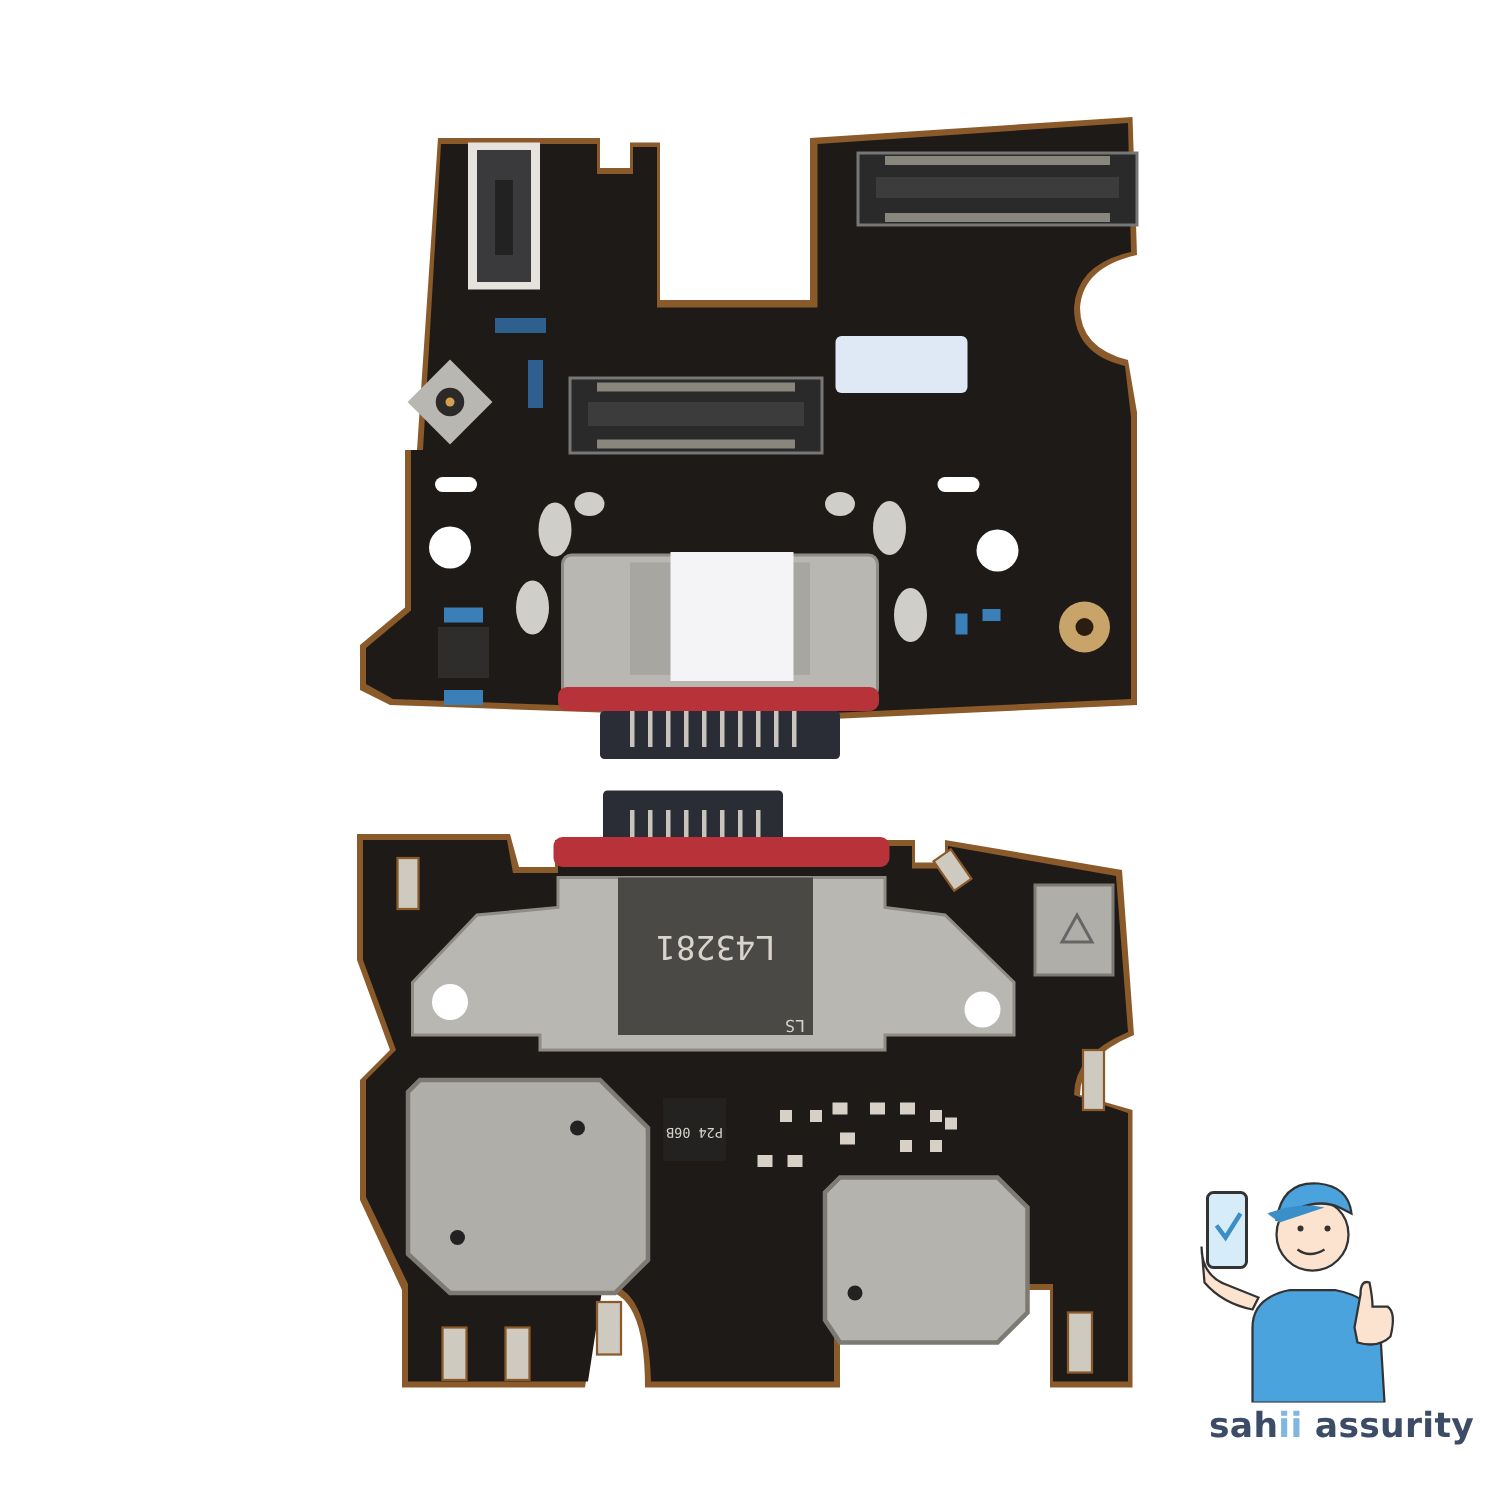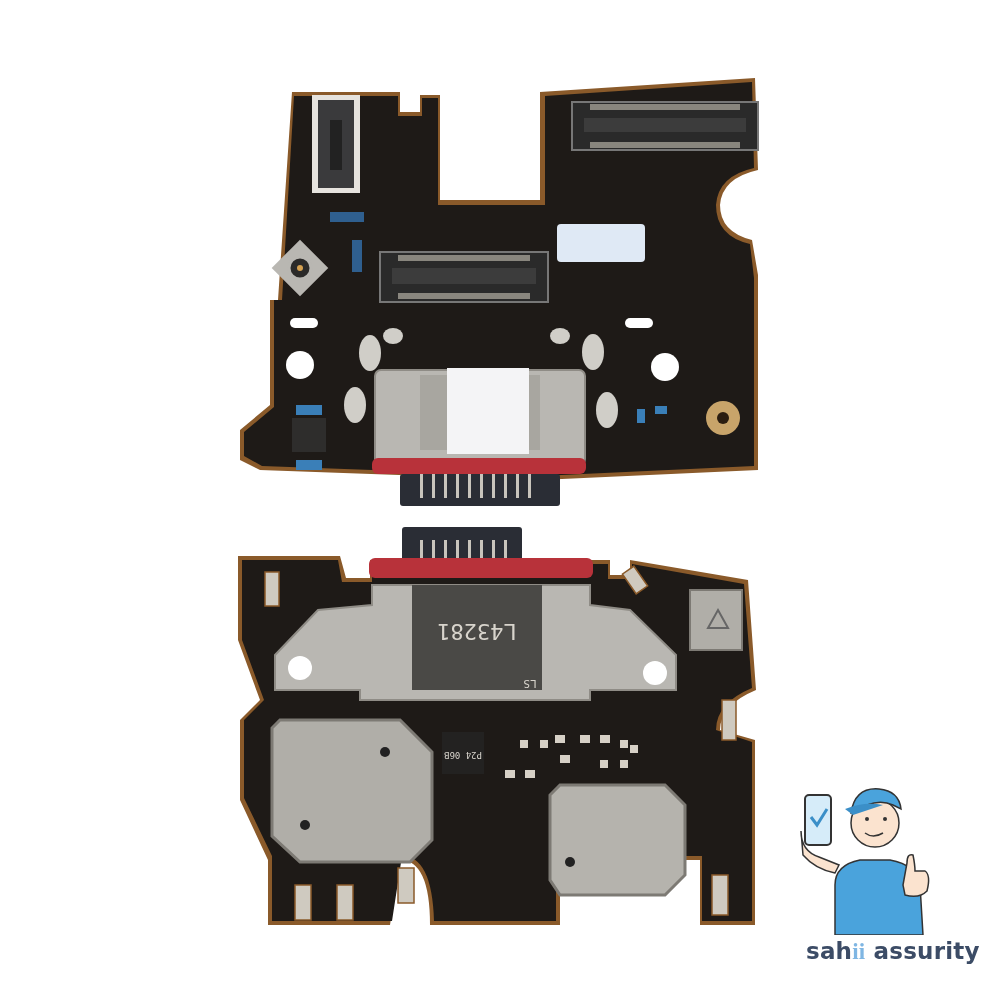--- a/index.html
+++ b/index.html
@@ -3,21 +3,21 @@
 <meta charset="utf-8">
 <style>
   html,body{margin:0;padding:0;background:#ffffff;}
   body{width:1000px;height:1000px;position:relative;overflow:hidden;font-family:"DejaVu Sans",sans-serif;}
   .abs{position:absolute;}
   .pcb{fill:#1e1a17;}
   .pcb-edge{fill:#8a5a2a;}
   .metal{fill:#b9b7b2;stroke:#8f8c86;stroke-width:2;}
   .chipmark{font-family:"DejaVu Sans Mono",monospace;fill:#d8d4cc;}
   .logo-text{position:absolute;left:806px;top:938px;font-family:"DejaVu Sans",sans-serif;font-weight:bold;font-size:23px;color:#3c4c66;letter-spacing:0.2px;}
-  .logo-text .hl{color:#7fb6e3;font-family:Liberation Serif, serif;}
+  .logo-text .hl{color:#7fb6e3;}
 </style>
 </head>
 <body>
 
 <svg class="abs" style="left:0;top:0" width="1000" height="1000" viewBox="0 0 1000 1000">
   <g>
     <path class="pcb-edge" d="M292 92 L400 92 L400 112 L420 112 L420 95 L440 95 L440 200 L540 200 L540 92 L755 78 L758 170 Q722 178 720 205 Q720 232 752 240 L758 275 L758 470 L540 480 L260 470 L240 460 L240 430 L270 405 L270 300 L278 300 Z"></path>
     <path class="pcb" d="M294 96 L398 96 L398 116 L422 116 L422 98 L438 98 L438 205 L545 205 L545 96 L752 82 L754 168 Q718 176 716 205 Q716 236 750 244 L754 278 L754 466 L540 476 L262 466 L244 456 L244 432 L274 407 L274 300 L282 300 Z"></path>
   </g>
 

